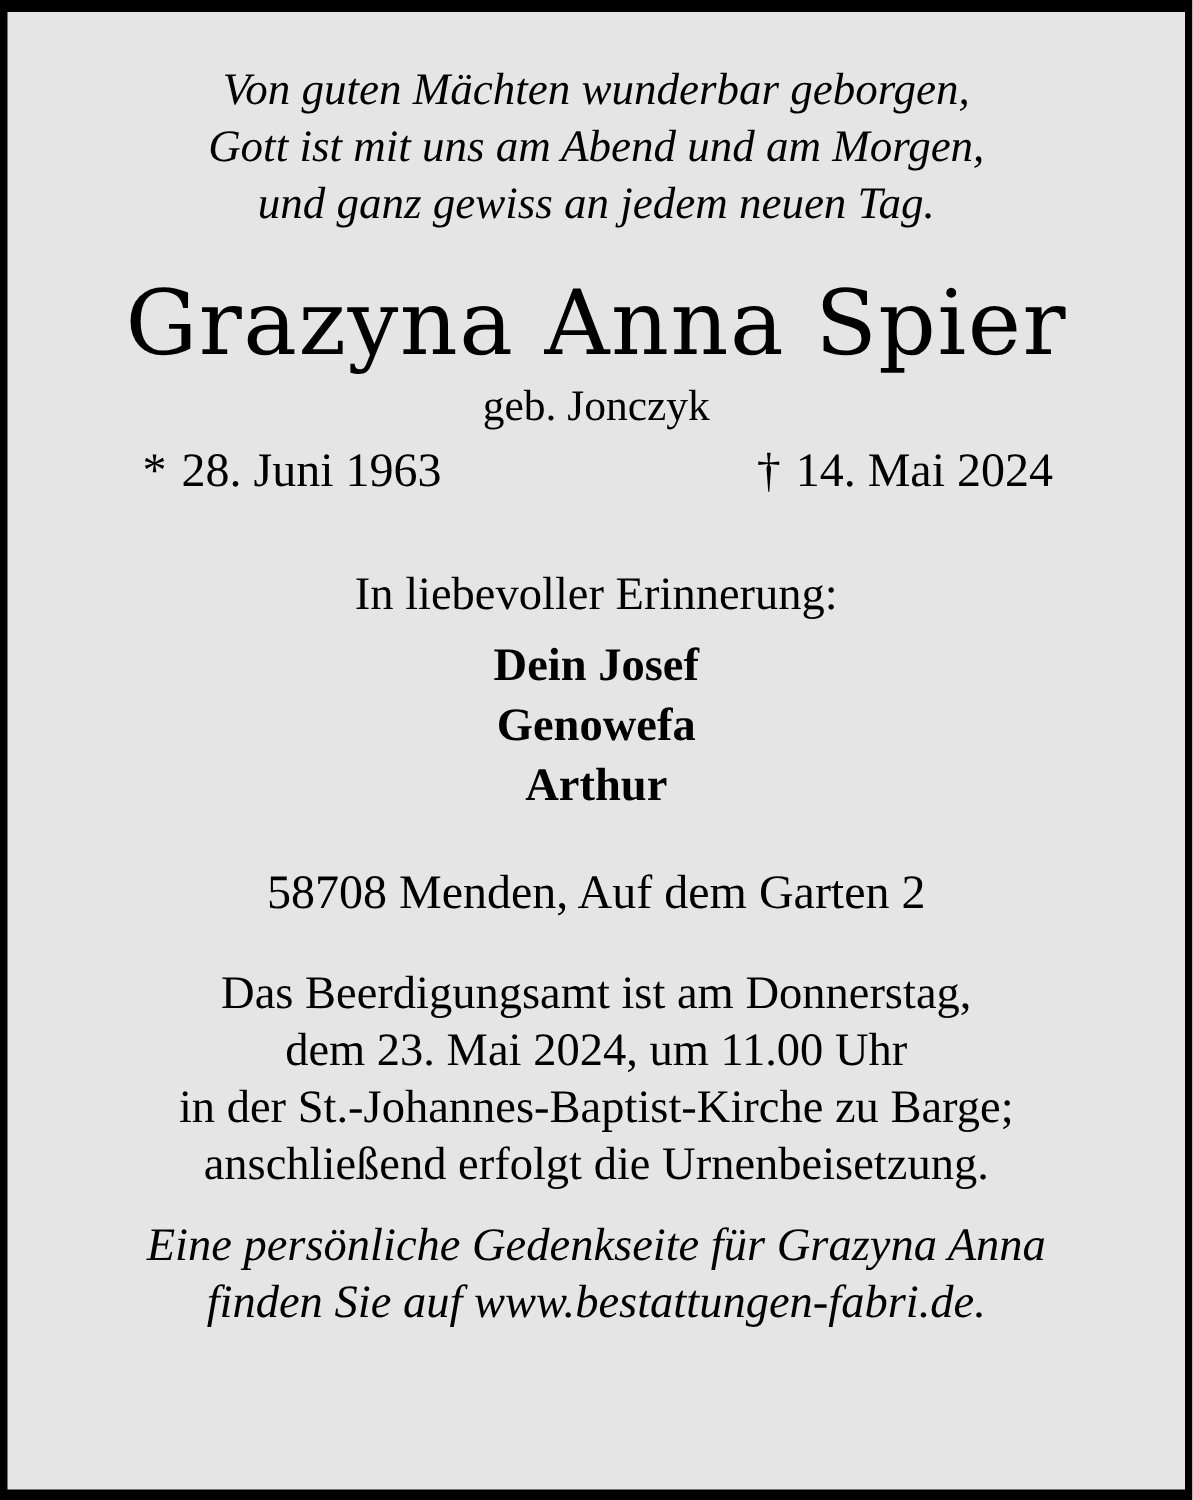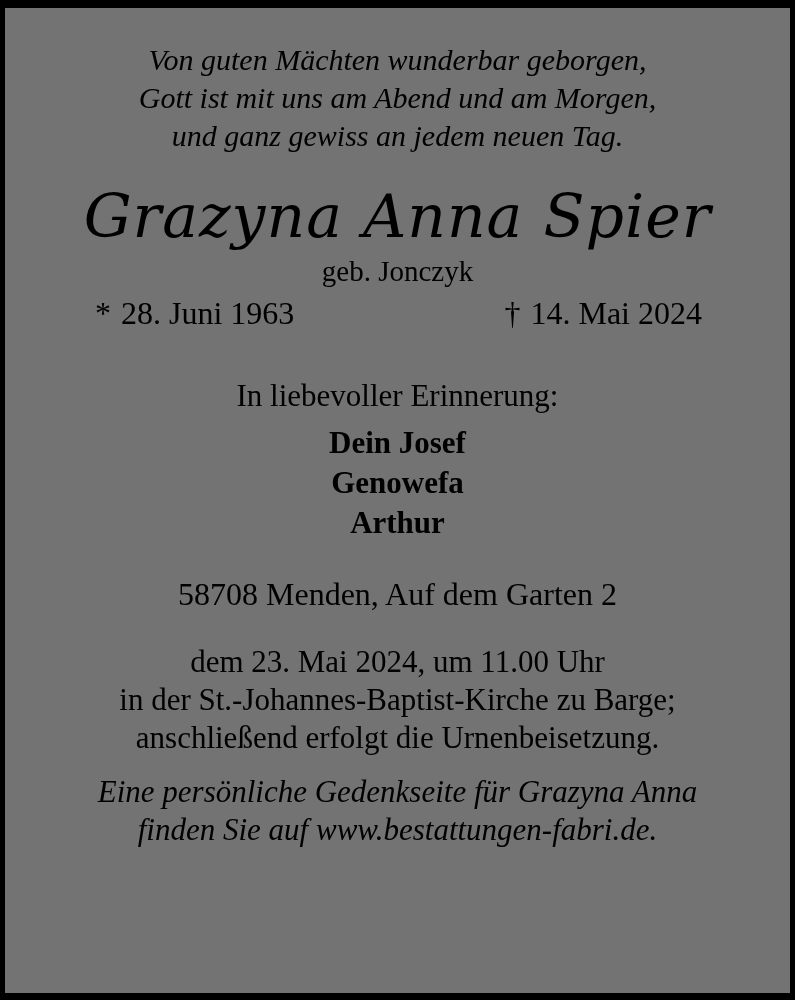--- a/index.html
+++ b/index.html
@@ -4,37 +4,36 @@
 <style>
   html, body {
     margin: 0;
     padding: 0;
     background: #ffffff;
   }
   .card {
     box-sizing: border-box;
     width: 795px;
     height: 1000px;
-    background: #737373;
+    background: #e5e5e5;
     border-style: solid;
     border-color: #000000;
     border-width: 8px 5px 7px 5px;
     font-family: "Liberation Serif", serif;
     color: #000000;
     text-align: center;
     overflow: hidden;
   }
   .poem {
     font-style: italic;
     font-size: 30px;
     line-height: 38px;
     margin-top: 33px;
   }
   .name-heading {
-    font-style: italic;
     font-size: 60px;
     line-height: 70px;
     margin-top: 26px;
     font-family: "DejaVu Serif", serif;
     letter-spacing: 1px;
   }
   .maiden-name {
     font-size: 29px;
     line-height: 36px;
     margin-top: 2px;
@@ -107,20 +106,21 @@
 
   <div class="memorial-names">
     <div>Dein Josef</div>
     <div>Genowefa</div>
     <div>Arthur</div>
   </div>
 
   <div class="address-line">58708 Menden, Auf dem Garten 2</div>
 
   <div class="service-info">
+    <div>Das Beerdigungsamt ist am Donnerstag,</div>
     <div>dem 23. Mai 2024, um 11.00 Uhr</div>
     <div>in der St.-Johannes-Baptist-Kirche zu Barge;</div>
     <div>anschließend erfolgt die Urnenbeisetzung.</div>
   </div>
 
   <div class="memorial-page-info">
     <div>Eine persönliche Gedenkseite für Grazyna Anna</div>
     <div>finden Sie auf www.bestattungen-fabri.de.</div>
   </div>
 

